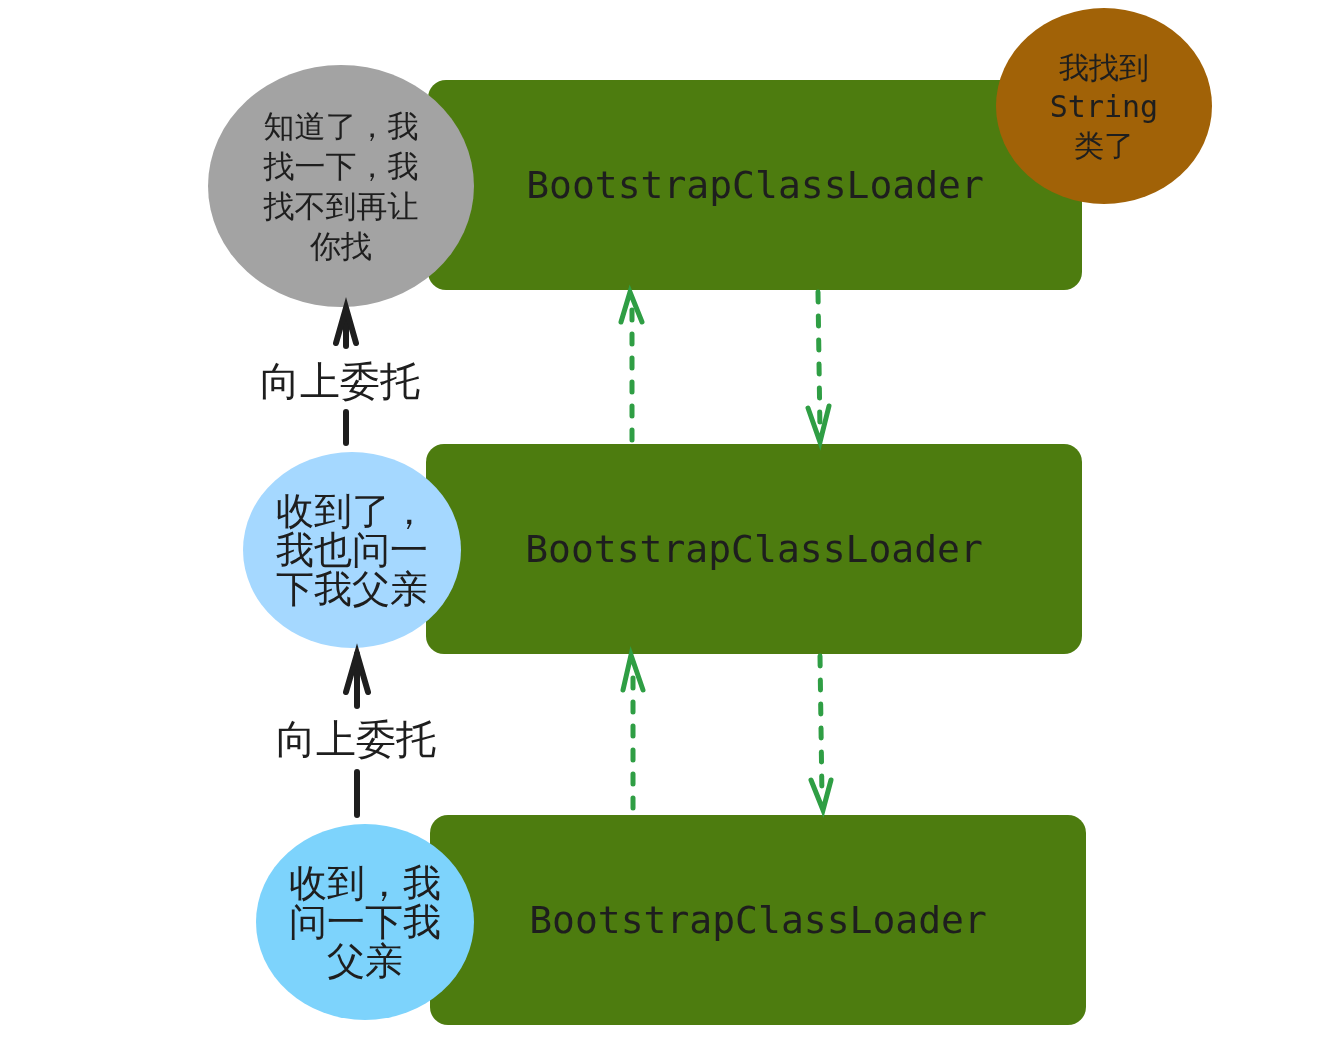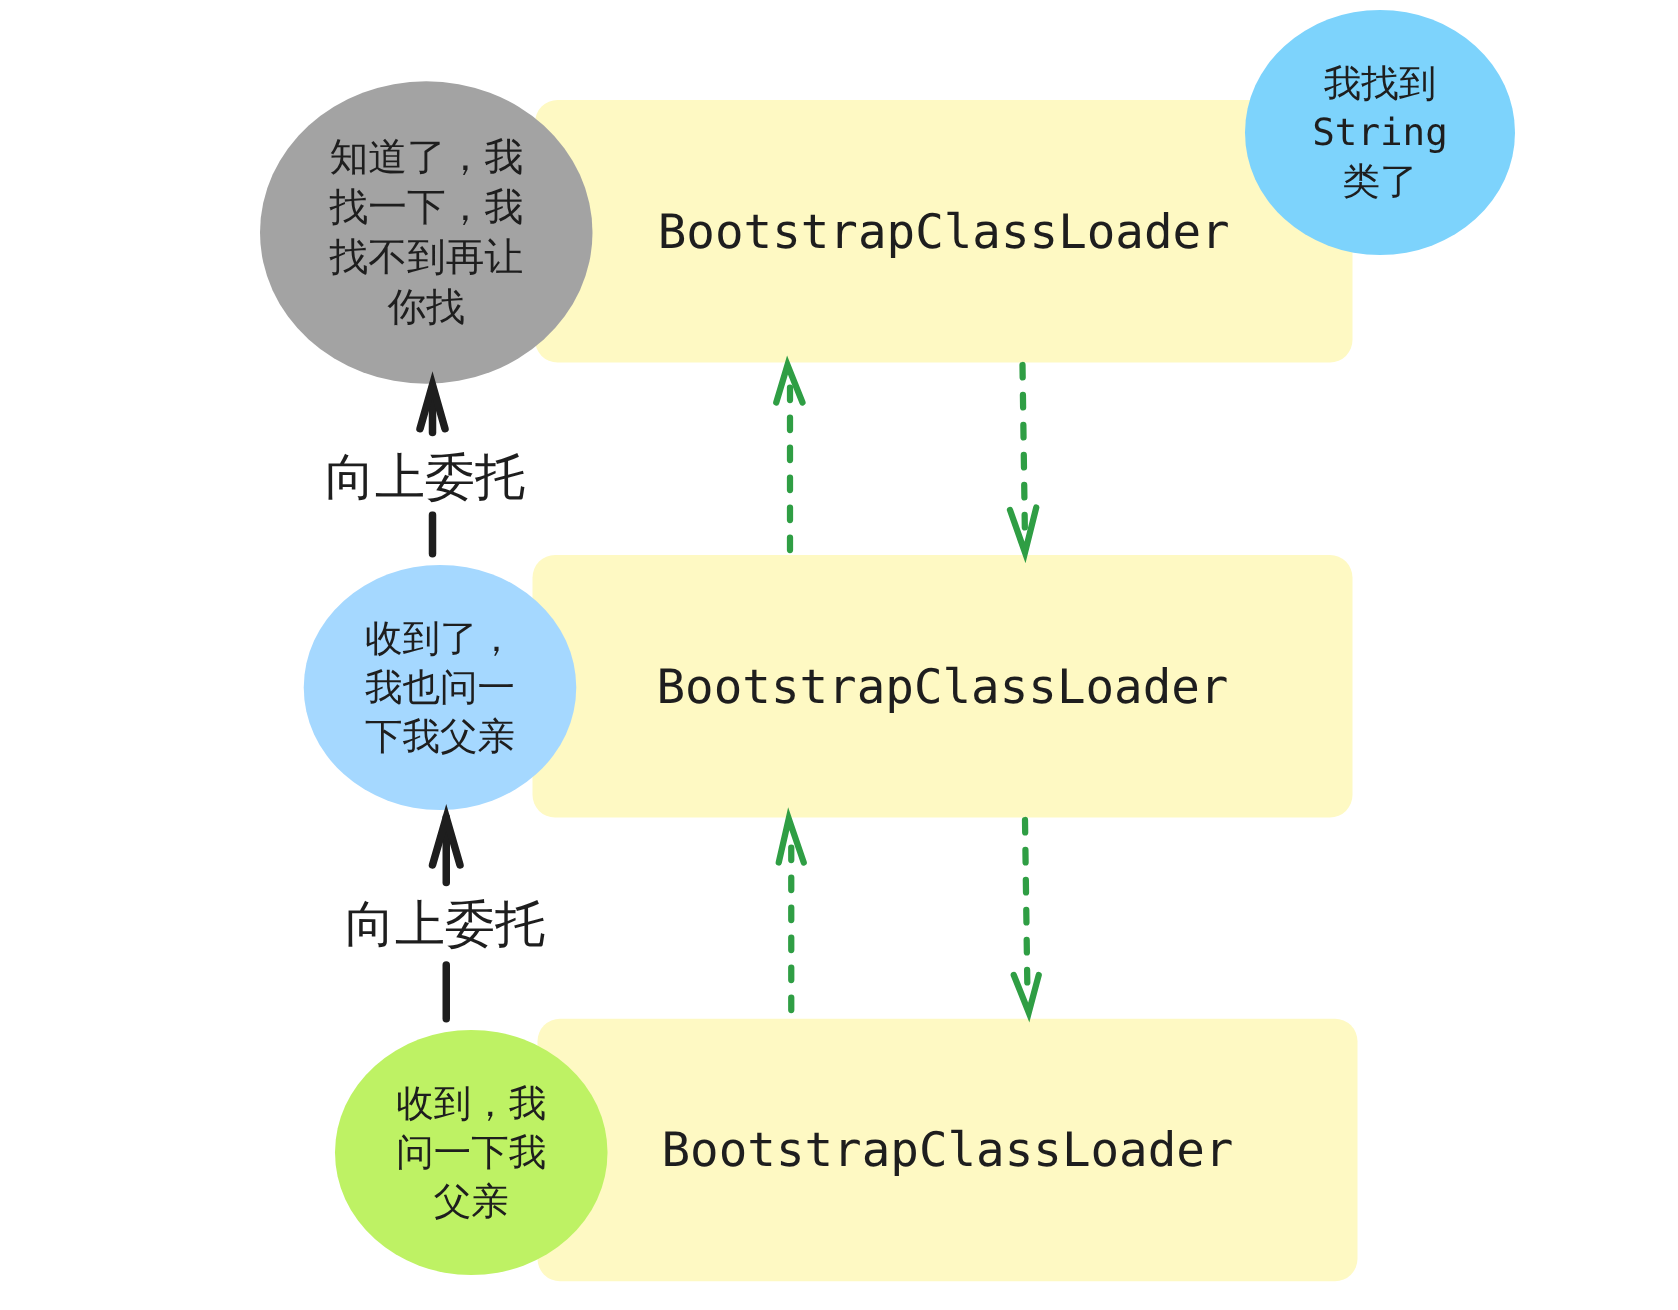--- a/index.html
+++ b/index.html
@@ -1,36 +1,36 @@
 <!DOCTYPE html>
 <html><head>
 <meta charset="utf-8">
 <style>
   html, body { margin: 0; padding: 0; background: #ffffff; }
   body { width: 1342px; height: 1048px; position: relative; overflow: hidden; }
   .stage { position: absolute; left: 0; top: 0; width: 1342px; height: 1048px; }
   .box {
-    position: absolute; background: #fef9c3;
+    position: absolute; background: #4d7c0f;
     border-radius: 18px;
     display: flex; align-items: center; justify-content: center;
   }
   .box-label {
     font-family: "DejaVu Sans Mono", "Liberation Mono", monospace;
     font-size: 38px; color: #1e1e1e; letter-spacing: 0px;
   }
   .bubble {
     position: absolute; border-radius: 50%;
     display: flex; align-items: center; justify-content: center;
     text-align: center;
   }
   .bubble-text {
     font-family: "DejaVu Sans", sans-serif; font-size: 31px; line-height: 40px;
     color: #1e1e1e; white-space: pre-line;
   }
-  .bubble-text.small { font-size: 30px; line-height: 39px; }
+  .bubble-text.small { font-size: 38px; line-height: 39px; }
   .purple-text { font-family: "DejaVu Sans Mono", monospace; font-size: 30px; line-height: 39px; color:#1e1e1e; white-space: pre-line;}
   .edge-label {
     position: absolute; font-family: "DejaVu Sans", sans-serif;
     font-size: 40px; color: #1e1e1e; background: #ffffff; padding: 0 2px;
   }
   svg.overlay { position: absolute; left: 0; top: 0; }
 </style>
 </head>
 <body>
 
@@ -45,31 +45,31 @@
   <div class="box" style="left:430px; top:815px; width:656px; height:210px;">
     <span class="box-label">BootstrapClassLoader</span>
   </div>
 
   <div class="bubble" style="left:208px; top:65px; width:266px; height:242px; background:#a3a3a3;">
     <span class="bubble-text">知道了，我
 找一下，我
 找不到再让
 你找</span>
   </div>
-  <div class="bubble" style="left:996px; top:8px; width:216px; height:196px; background:#7dd3fc;">
+  <div class="bubble" style="left:996px; top:8px; width:216px; height:196px; background:#a16207;">
     <span class="purple-text">我找到
 String
 类了</span>
   </div>
   <div class="bubble" style="left:243px; top:452px; width:218px; height:196px; background:#a5d8ff;">
     <span class="bubble-text small">收到了，
 我也问一
 下我父亲</span>
   </div>
-  <div class="bubble" style="left:268px; top:824px; width:218px; height:196px; background:#bef264;">
+  <div class="bubble" style="left:256px; top:824px; width:218px; height:196px; background:#7dd3fc;">
     <span class="bubble-text small">收到，我
 问一下我
 父亲</span>
   </div>
 
   <svg class="overlay" width="1342" height="1048">
 
     <g stroke="#1e1e1e" stroke-width="6" stroke-linecap="round" fill="none">
       <line x1="346" y1="443" x2="346" y2="412"></line>
       <line x1="346" y1="346" x2="346" y2="310"></line>

